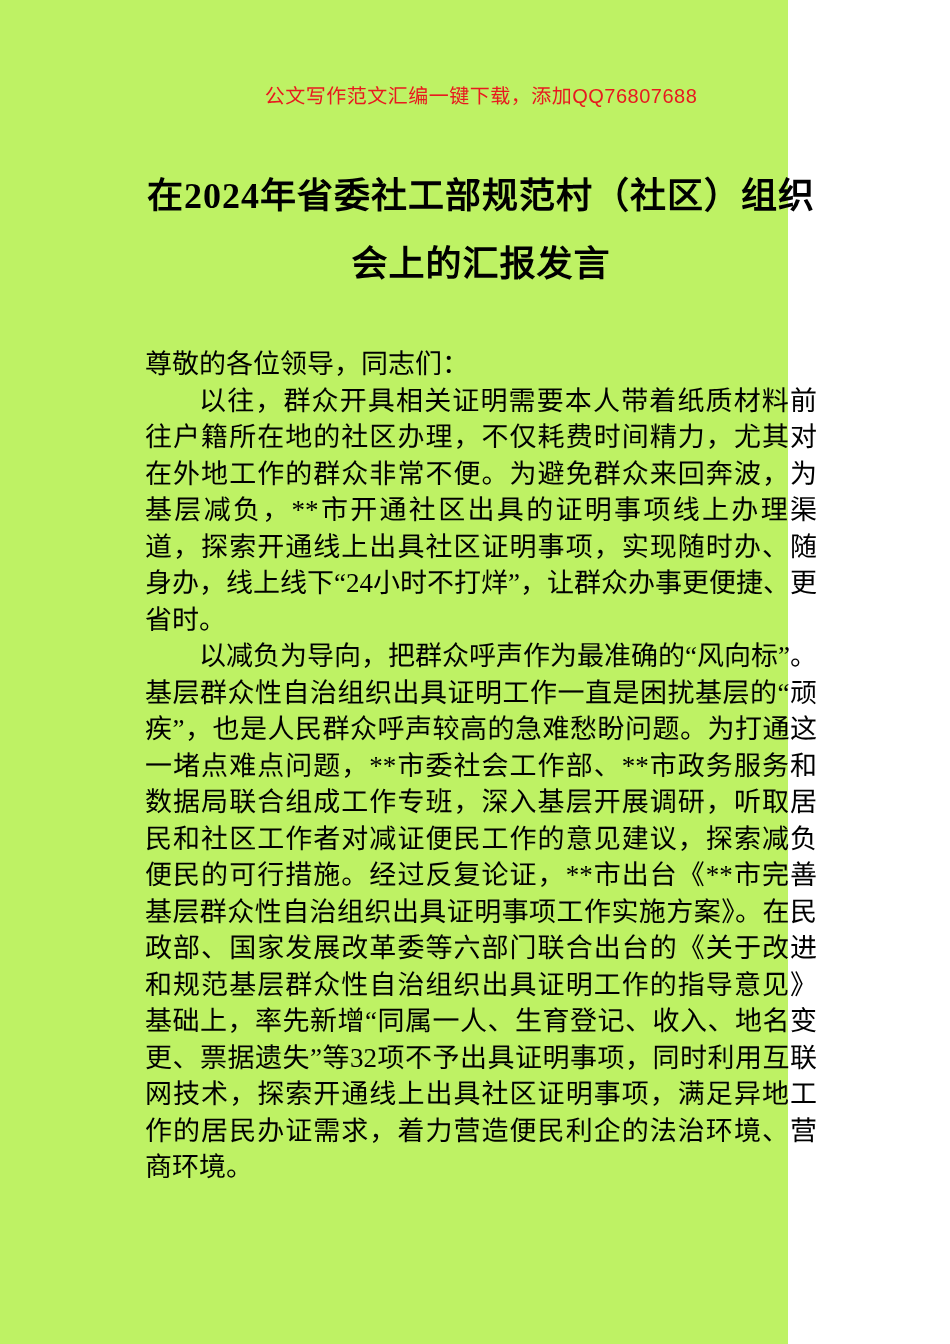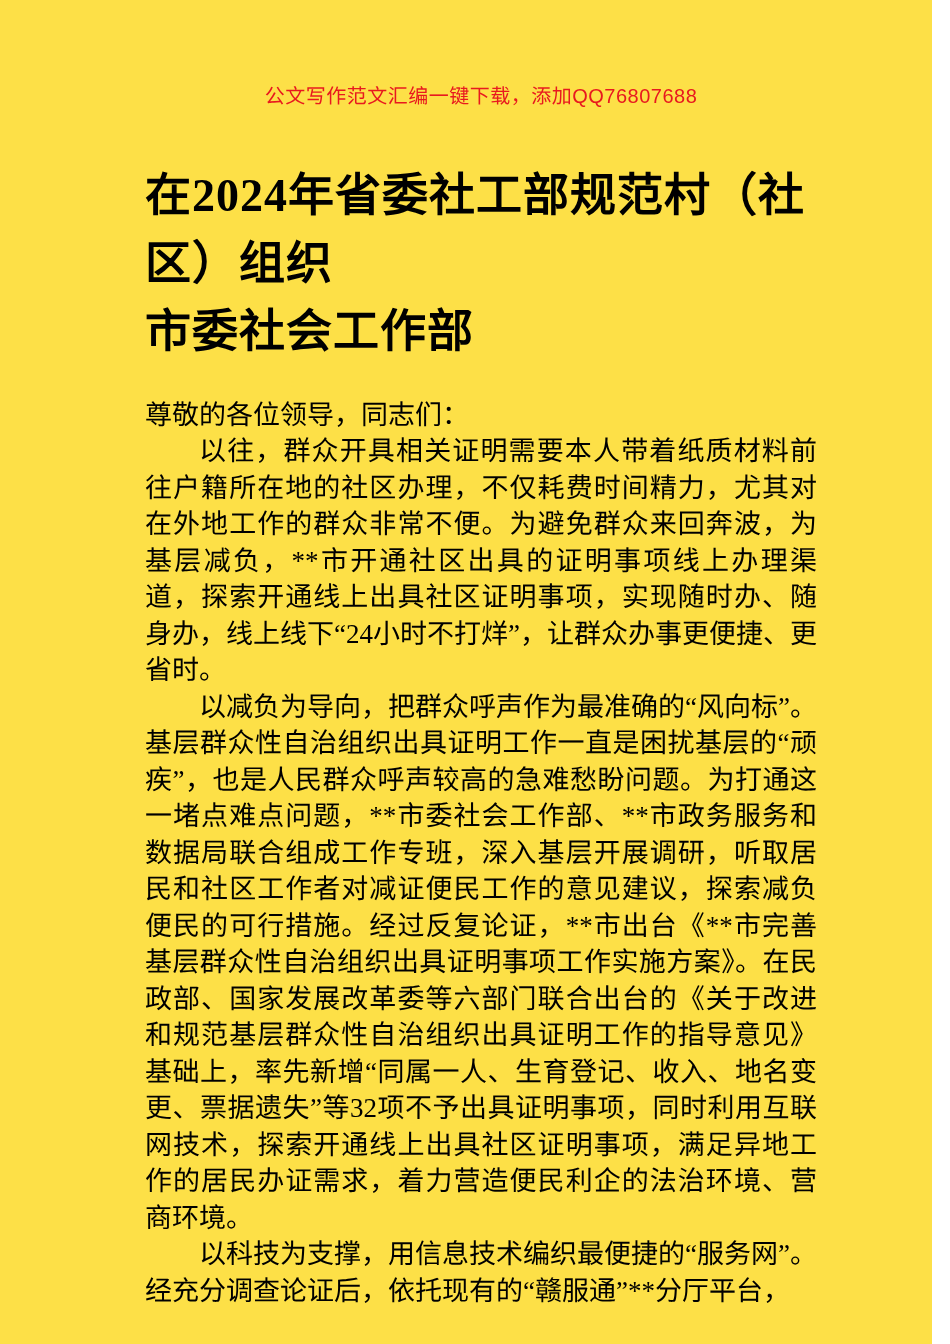--- a/index.html
+++ b/index.html
@@ -9,53 +9,53 @@
   }
   body {
     width: 950px;
     height: 1344px;
     overflow: hidden;
     font-family: "Liberation Serif", serif;
     color: #000000;
   }
   .doc-page {
     position: relative;
-    width: 932px;
+    width: 788px;
     height: 1344px;
-    background: #fde047;
+    background: #bef264;
   }
   .doc-content {
     position: absolute;
     left: 145px;
     top: 0;
     width: 672px;
   }
   .header-notice {
     margin-top: 84px;
     text-align: center;
     font-family: "Liberation Sans", sans-serif;
     font-size: 20px;
     line-height: 24px;
     letter-spacing: 0.5px;
     white-space: nowrap;
   }
   .doc-title {
     margin-top: 54px;
-    text-align: left;
-    font-size: 46px;
+    text-align: center;
+    font-size: 36px;
     line-height: 68px;
     font-weight: 600;
     letter-spacing: 1px;
     font-family: Liberation Serif, serif;
   }
   .doc-title .title-line {
     display: block;
   }
   .doc-body {
-    margin-top: 26px;
+    margin-top: 48px;
     font-size: 27px;
     line-height: 36.5px;
     text-align: justify;
     text-justify: inter-ideograph;
   }
   .doc-body p {
     margin: 0;
   }
   .doc-body p.indent {
     text-indent: 2em;
@@ -64,24 +64,23 @@
 </head>
 <body>
 
 <div class="doc-page">
   <div class="doc-content">
 
     <div class="header-notice" style="color:#e8191f;">公文写作范文汇编一键下载，添加QQ76807688</div>
 
     <h1 class="doc-title">
       <span class="title-line">在2024年省委社工部规范村（社区）组织</span>
-      <span class="title-line">市委社会工作部</span>
+      <span class="title-line">会上的汇报发言</span>
     </h1>
 
     <div class="doc-body">
       <p>尊敬的各位领导，同志们：</p>
       <p class="indent">以往，群众开具相关证明需要本人带着纸质材料前往户籍所在地的社区办理，不仅耗费时间精力，尤其对在外地工作的群众非常不便。为避免群众来回奔波，为基层减负，**市开通社区出具的证明事项线上办理渠道，探索开通线上出具社区证明事项，实现随时办、随身办，线上线下“24小时不打烊”，让群众办事更便捷、更省时。</p>
       <p class="indent">以减负为导向，把群众呼声作为最准确的“风向标”。基层群众性自治组织出具证明工作一直是困扰基层的“顽疾”，也是人民群众呼声较高的急难愁盼问题。为打通这一堵点难点问题，**市委社会工作部、**市政务服务和数据局联合组成工作专班，深入基层开展调研，听取居民和社区工作者对减证便民工作的意见建议，探索减负便民的可行措施。经过反复论证，**市出台《**市完善基层群众性自治组织出具证明事项工作实施方案》。在民政部、国家发展改革委等六部门联合出台的《关于改进和规范基层群众性自治组织出具证明工作的指导意见》基础上，率先新增“同属一人、生育登记、收入、地名变更、票据遗失”等32项不予出具证明事项，同时利用互联网技术，探索开通线上出具社区证明事项，满足异地工作的居民办证需求，着力营造便民利企的法治环境、营商环境。</p>
-      <p class="indent">以科技为支撑，用信息技术编织最便捷的“服务网”。经充分调查论证后，依托现有的“赣服通”**分厅平台，</p>
     </div>
 
   </div>
 </div>
 
 </body></html>

